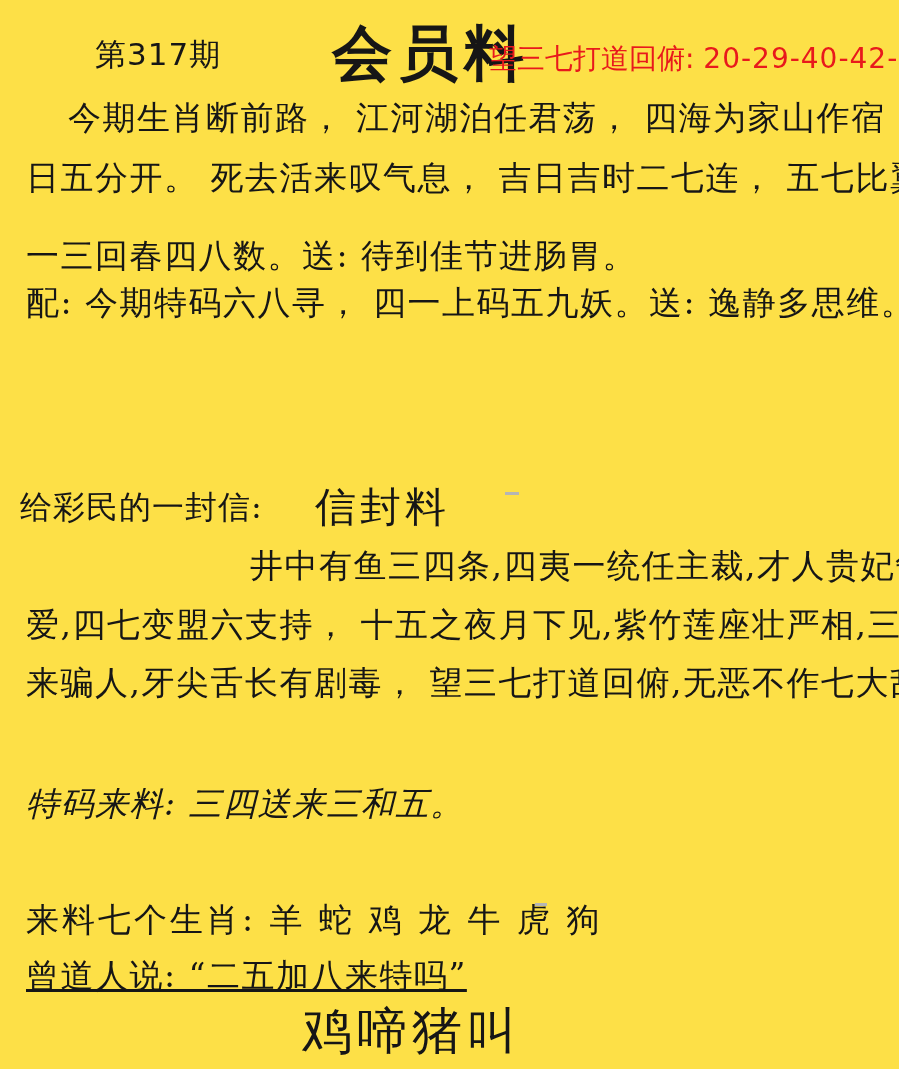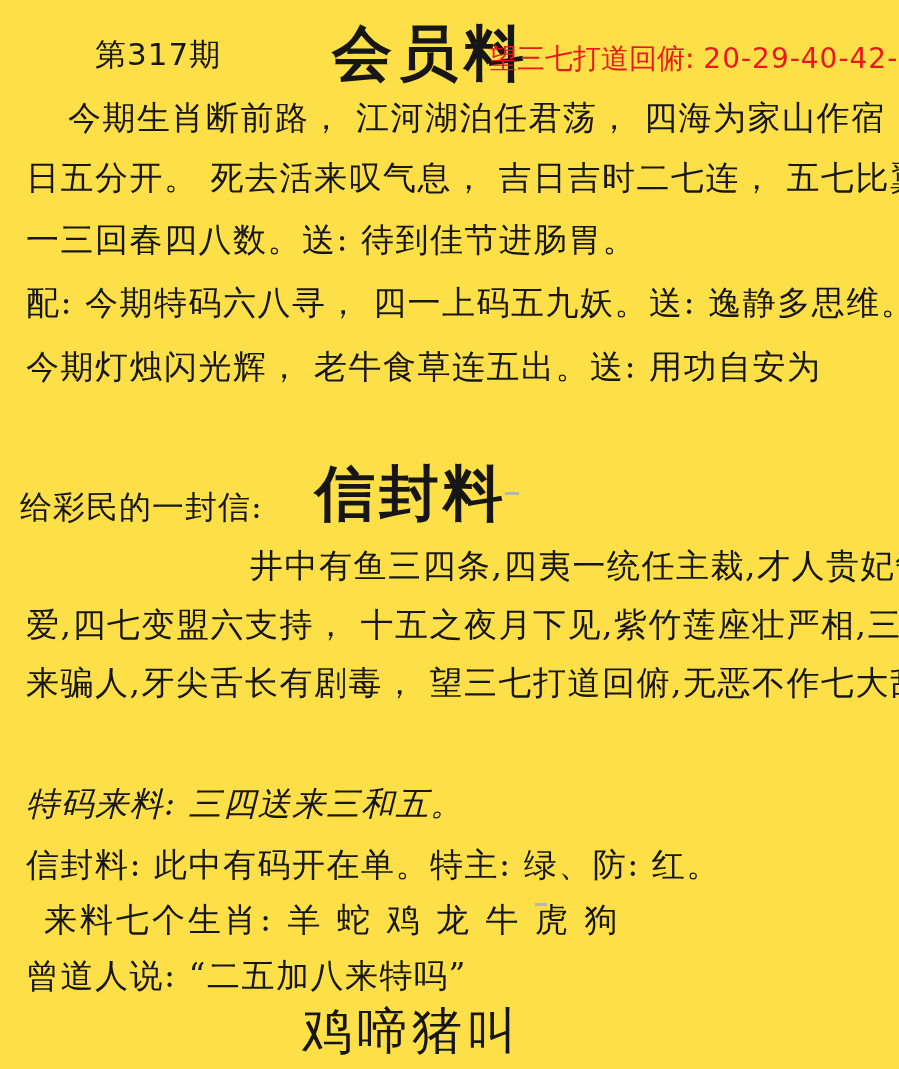--- a/index.html
+++ b/index.html
@@ -38,48 +38,48 @@
   .last-draw .nums { letter-spacing: 1px; }
 
   
   .line {
     font-size: 33px;
     letter-spacing: 1.5px;
     line-height: 1.1;
   }
   .l1  { left: 68px;  top: 100px; }
   .l2  { left: 26px;  top: 160px; }
-  .l3  { left: 26px;  top: 222px; }
+  .l3  { left: 26px;  top: 238px; }
   .l4  { left: 26px;  top: 285px; }
   .l5  { left: 26px;  top: 349px; }
   .l6  { left: 26px;  top: 407px; }
 
   .intro-label { left: 20px; top: 486px; font-size: 32px; letter-spacing: 1px; }
   .envelope-heading {
-    left: 315px; top: 454px;
-    font-size: 60px;
-    font-weight: bold;
+    left: 315px; top: 480px;
+    font-size: 41px;
+    font-weight: normal;
     letter-spacing: 4px;
   }
   .dash-mark {
     position: absolute;
     background: #b5b5b5;
     height: 3px;
   }
   .dash-after-heading { left: 505px; top: 492px; width: 14px; }
   .dash-after-zodiac  { left: 535px; top: 903px; width: 12px; }
 
   .l8  { left: 250px; top: 548px; }
   .l9  { left: 26px;  top: 607px; }
   .l10 { left: 26px;  top: 665px; }
   .l11 { left: 26px;  top: 724px; }
   .l12 { left: 26px;  top: 786px; font-style: italic; }
   .l13 { left: 26px;  top: 847px; }
-  .l14 { left: 44px;  top: 902px; letter-spacing: 3px; }
-  .l15 { left: 26px;  top: 958px; }
+  .l14 { left: 26px;  top: 902px; letter-spacing: 3px; }
+  .l15 { left: 26px;  top: 958px; text-decoration: underline; }
 
   .footer-big {
     left: 302px; top: 998px;
     font-size: 50px;
     font-weight: normal;
     letter-spacing: 5px;
   }
 </style>
 </head>
 <body>
@@ -91,31 +91,29 @@
   <div class="abs main-title">会员料</div>
 
   <div class="abs last-draw">
     <span>望三七打道回俯: </span><span class="nums">20-29-40-42-17-25+24</span>
   </div>
 
   <div class="abs line l1">今期生肖断前路， 江河湖泊任君荡， 四海为家山作宿， 夜来当</div>
   <div class="abs line l2">日五分开。 死去活来叹气息， 吉日吉时二七连， 五七比翼志凌云，</div>
   <div class="abs line l3">一三回春四八数。送: 待到佳节进肠胃。</div>
   <div class="abs line l4">配: 今期特码六八寻， 四一上码五九妖。送: 逸静多思维。</div>
-  <div class="abs line l5">今期灯烛闪光辉， 老牛食草连五出。送: 用功自安为</div>
 
   <div class="abs intro-label">给彩民的一封信:</div>
   <div class="abs envelope-heading">信封料</div>
   <div class="dash-mark dash-after-heading"></div>
 
   <div class="abs line l8">井中有鱼三四条,四夷一统任主裁,才人贵妃争宠</div>
   <div class="abs line l9">爱,四七变盟六支持， 十五之夜月下见,紫竹莲座壮严相,三八不用</div>
   <div class="abs line l10">来骗人,牙尖舌长有剧毒， 望三七打道回俯,无恶不作七大乱,黑蛇</div>
 
   <div class="abs line l12">特码来料: 三四送来三和五。</div>
-  <div class="abs line l13">信封料: 此中有码开在单。特主: 绿、防: 红。</div>
   <div class="abs line l14">来料七个生肖: 羊 蛇 鸡 龙 牛 虎 狗</div>
   <div class="dash-mark dash-after-zodiac"></div>
   <div class="abs line l15">曾道人说: “二五加八来特吗”</div>
 
   <div class="abs footer-big">鸡啼猪叫</div>
 
 </div>
 
 </body></html>

